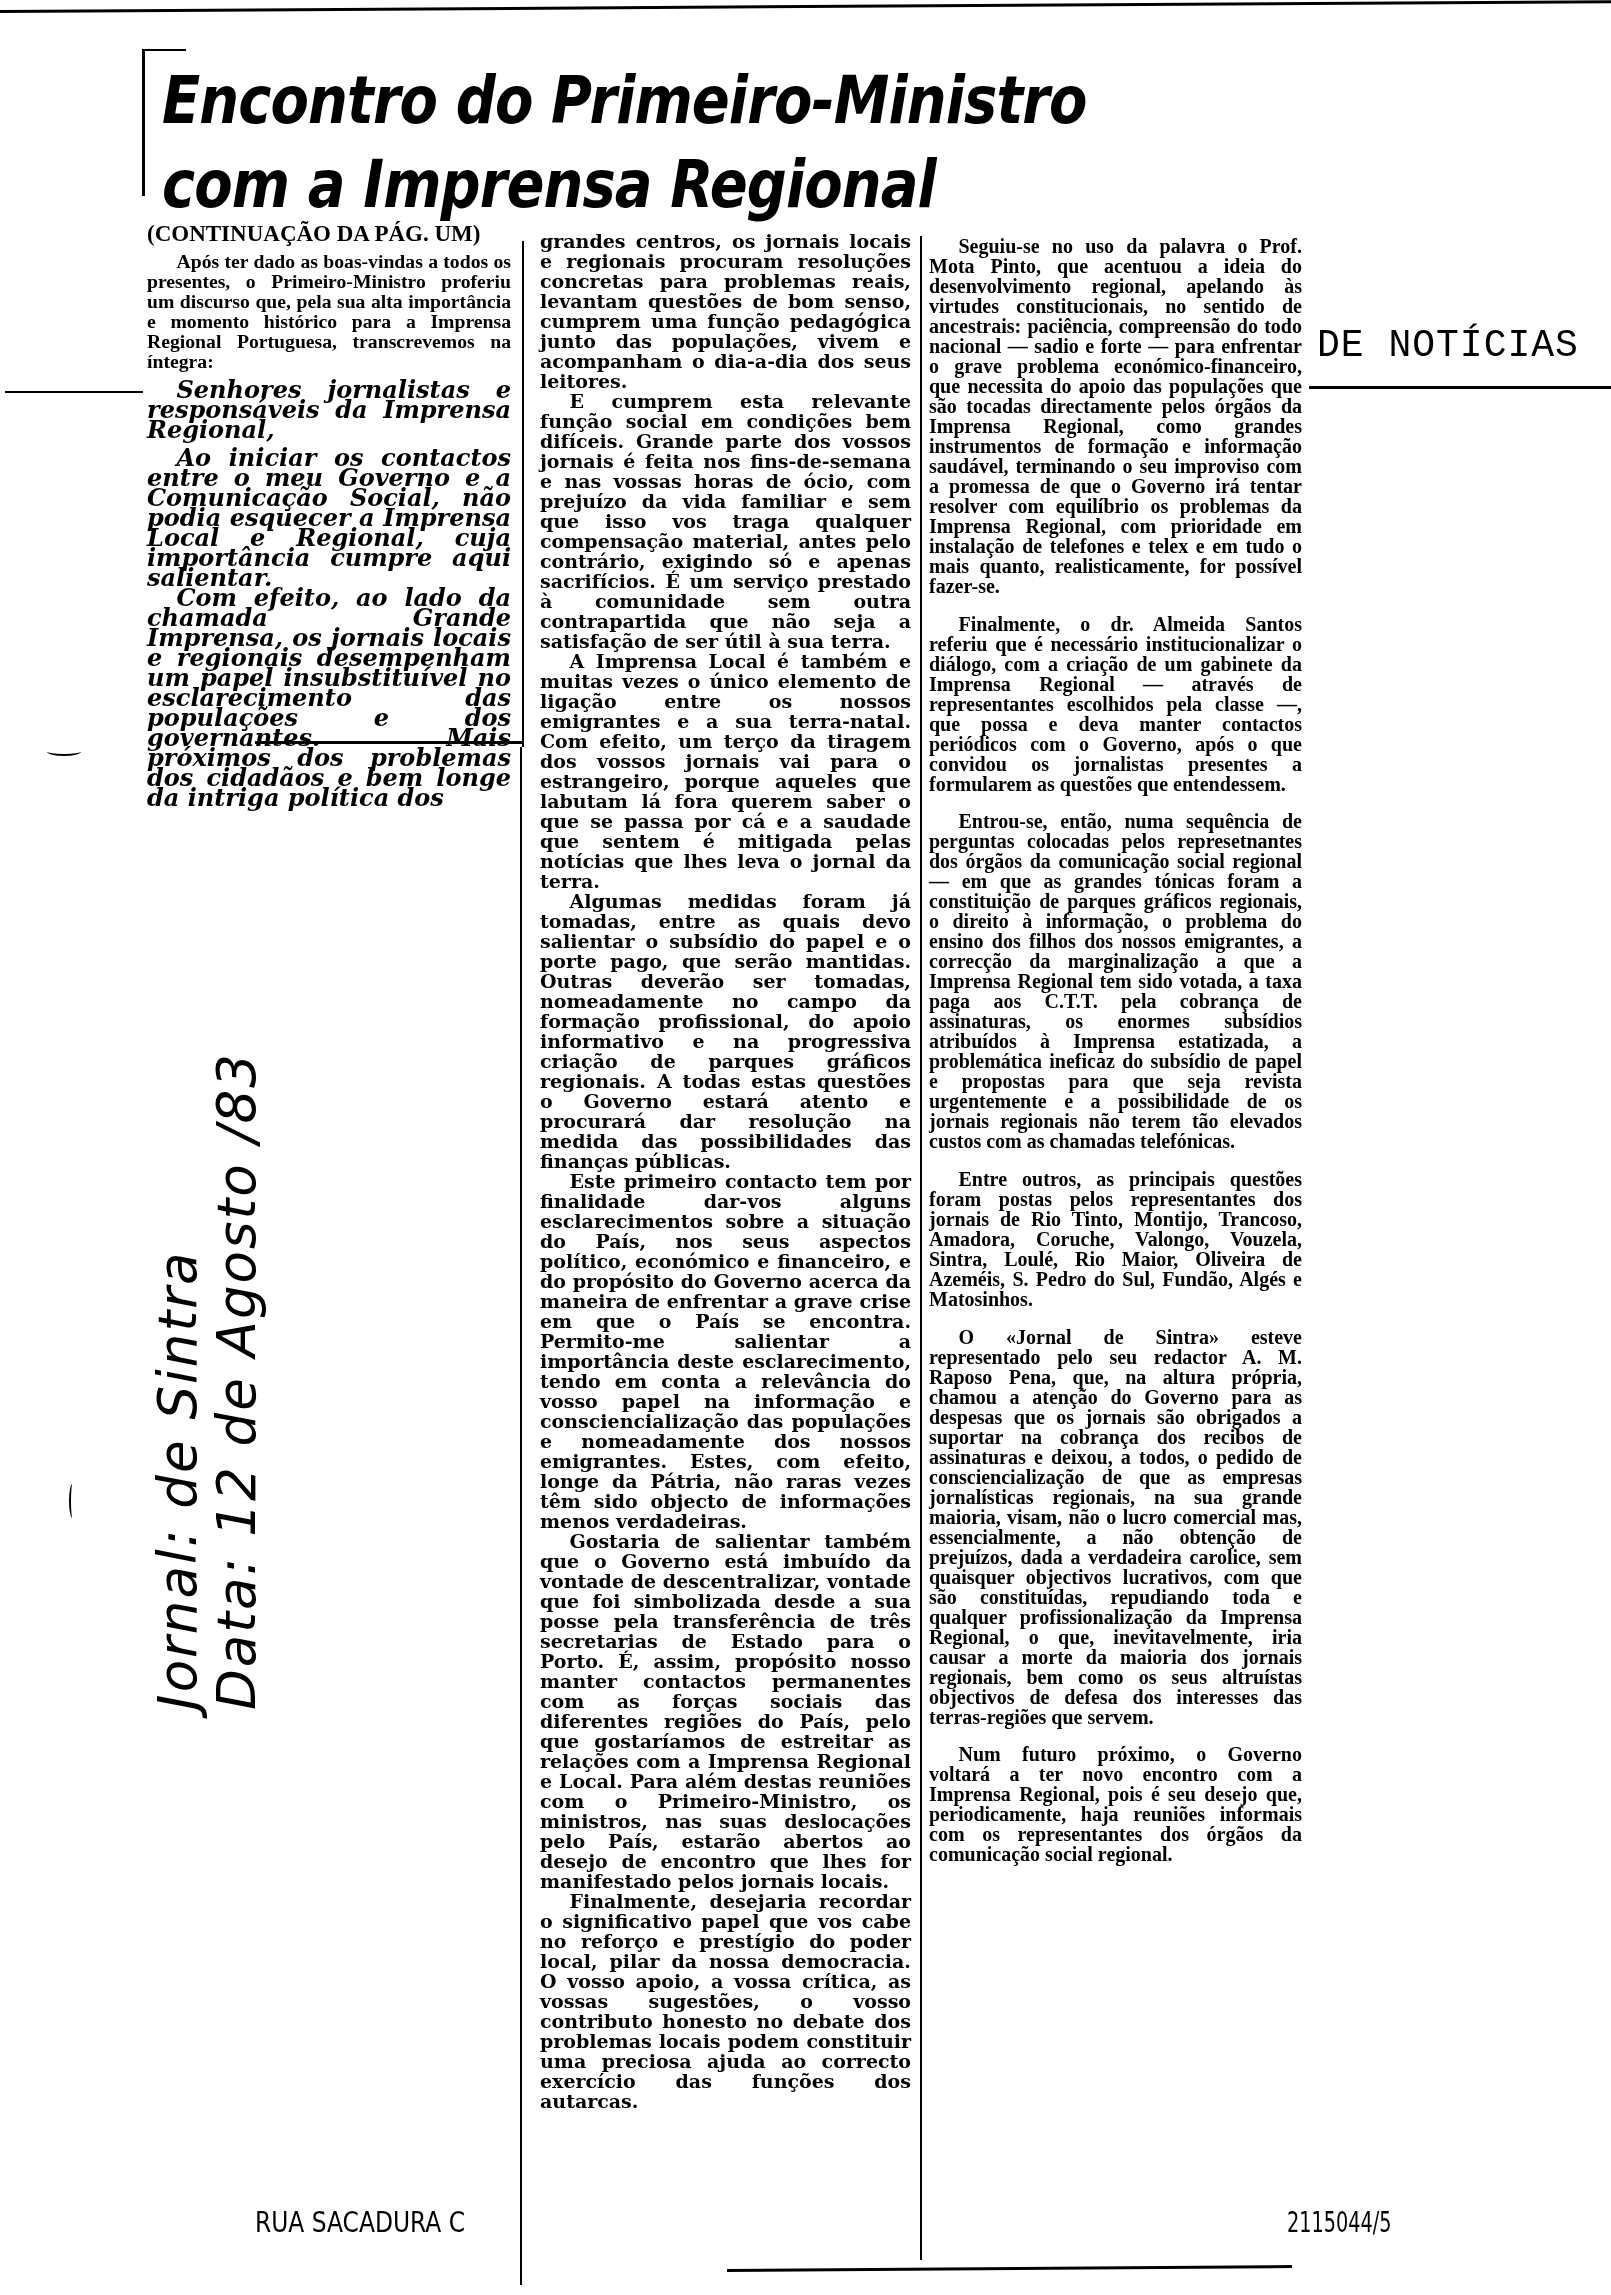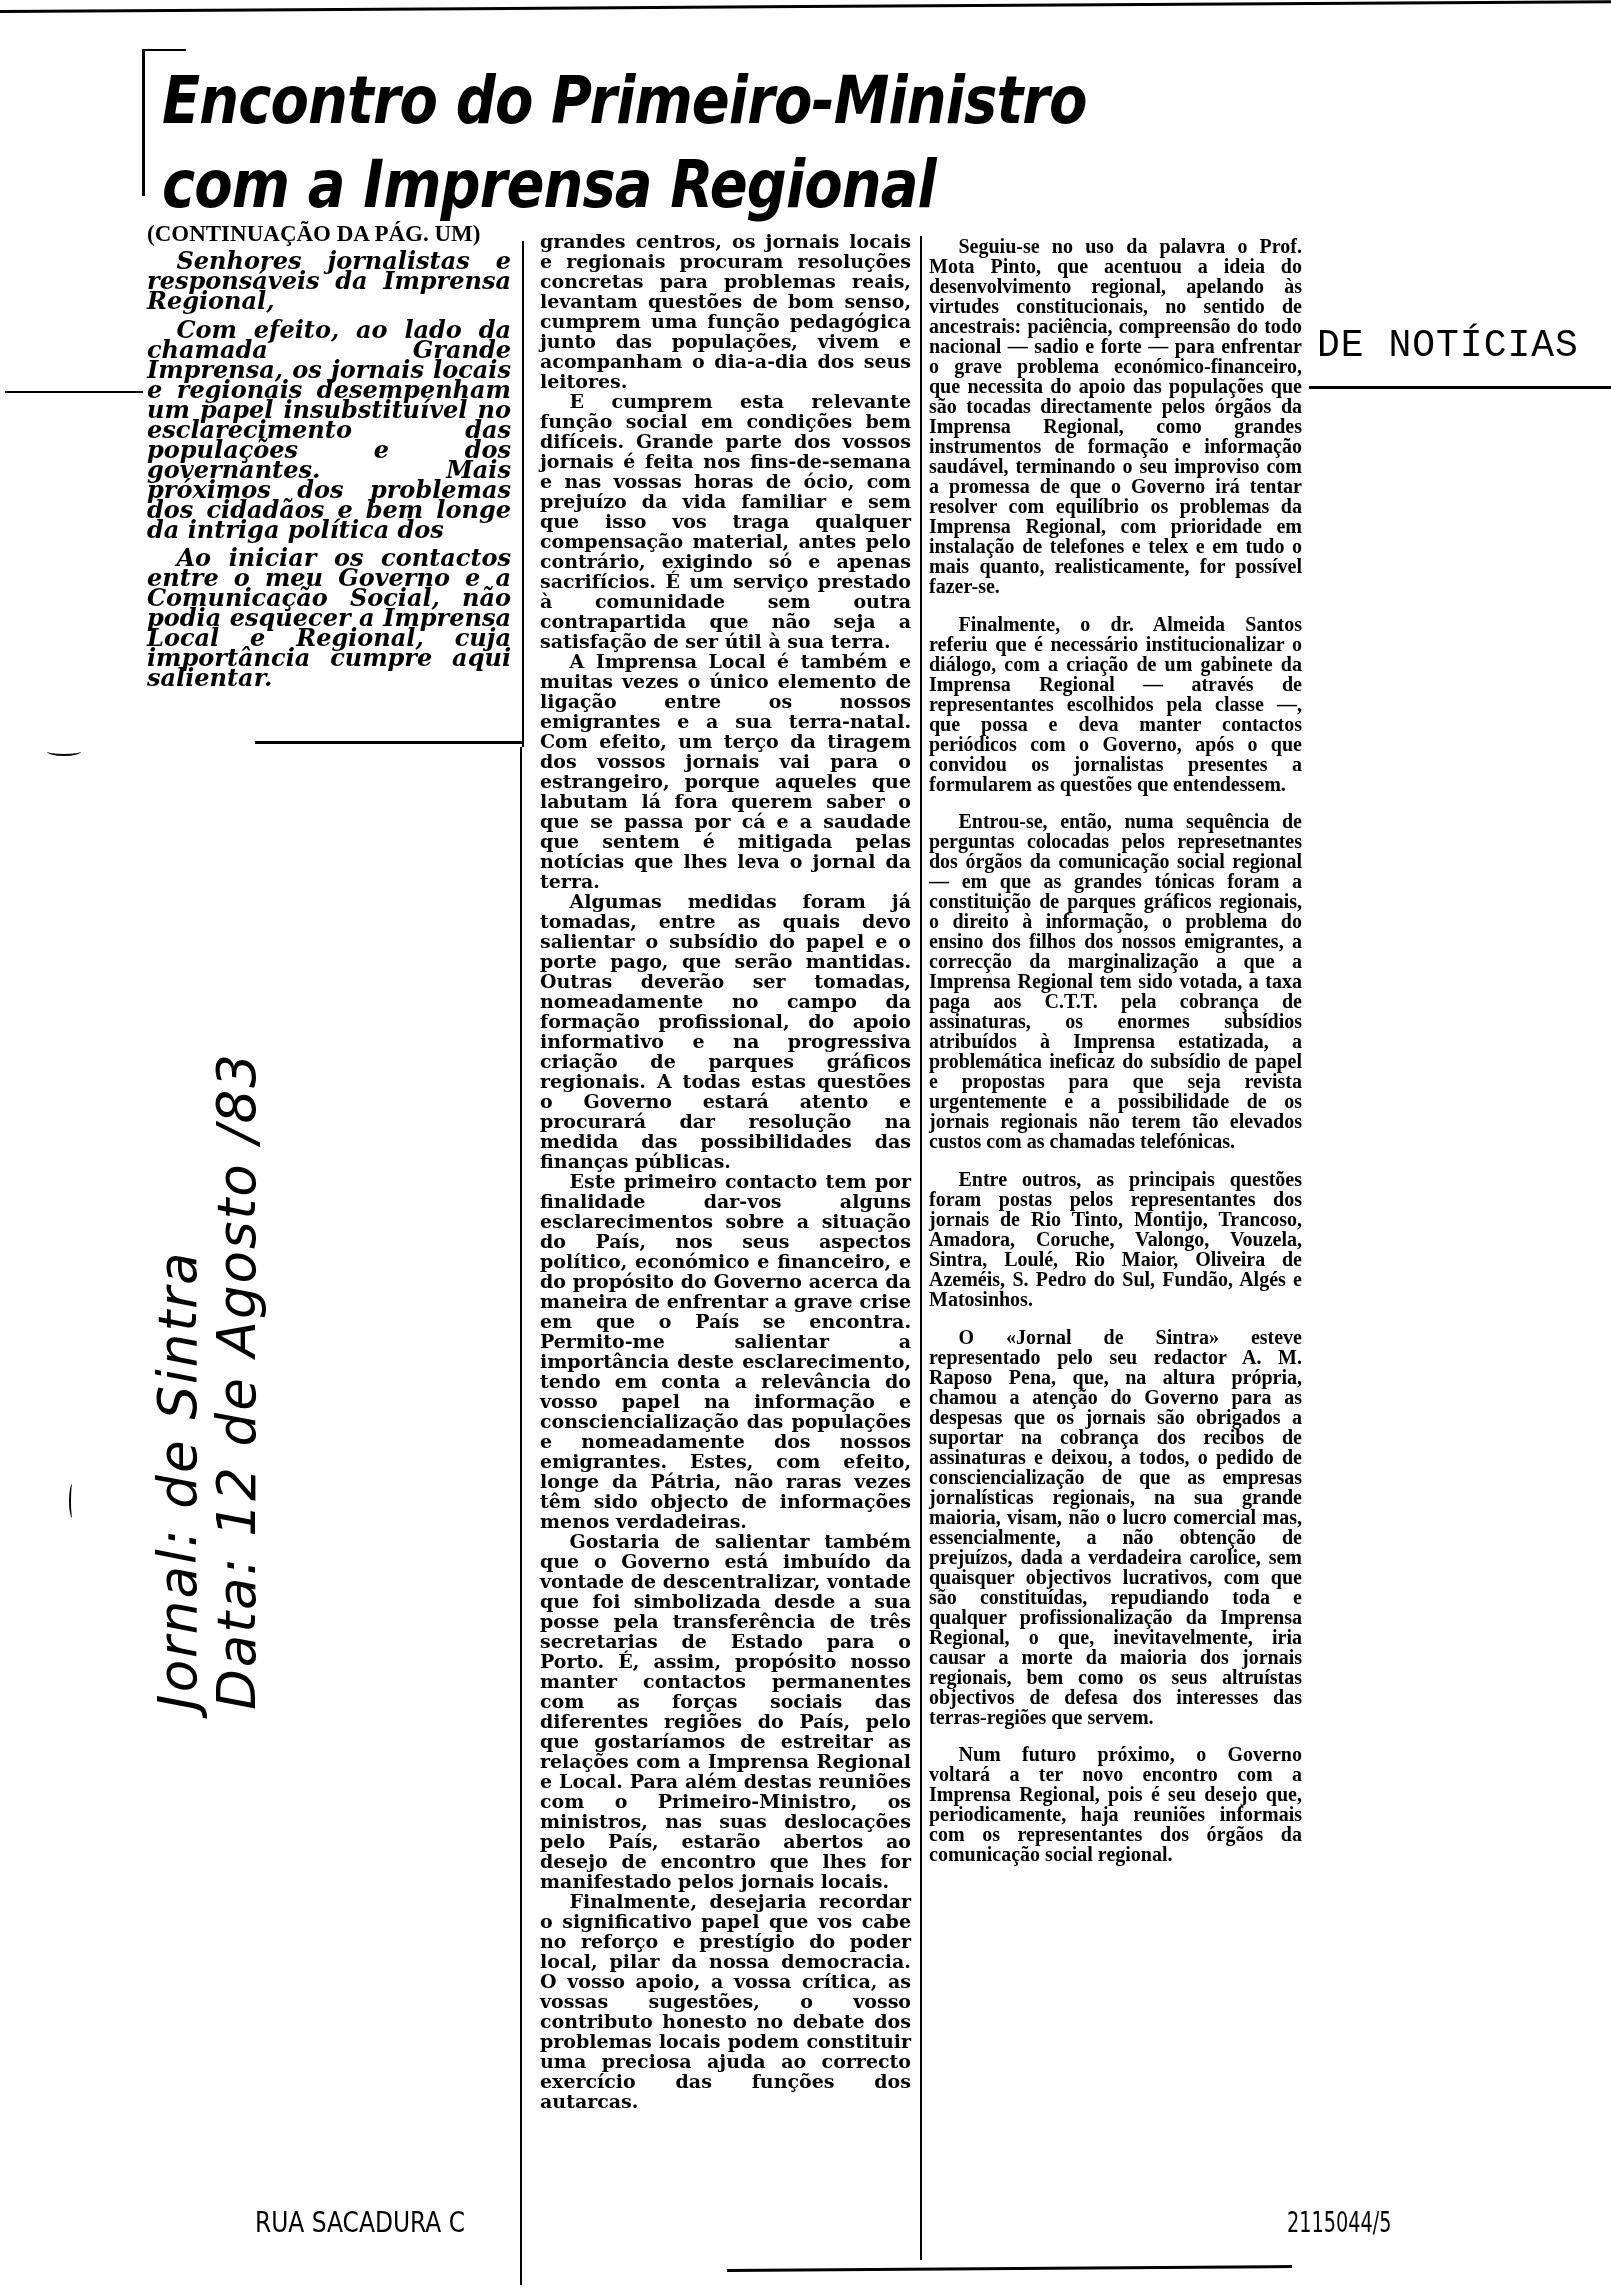--- a/index.html
+++ b/index.html
@@ -33,23 +33,24 @@
   <span style="display:block;">Encontro do Primeiro-Ministro</span>
   <span style="display:block;">com a Imprensa Regional</span>
 </h1>
 
 <div class="masthead-fragment">DE NOTÍCIAS</div>
 <div class="rule" style="left:1309px;top:386px;width:302px;height:2.5px;"></div>
 <div class="rule" style="left:4.9px;top:391px;width:138px;height:1.5px;"></div>
 
 <div class="col col1">
   <p class="kicker">(CONTINUAÇÃO DA PÁG. UM)</p>
+  <p class="roman">Após ter dado as boas-vindas a todos os presentes, o Primeiro-Ministro proferiu um discurso que, pela sua alta importância e momento histórico para a Imprensa Regional Portuguesa, transcrevemos na íntegra:</p>
   <p class="ital">Senhores jornalistas e responsáveis da Imprensa Regional,</p>
+  <p class="ital" style="margin-bottom:0;">Ao iniciar os contactos entre o meu Governo e a Comunicação Social, não podia esquecer a Imprensa Local e Regional, cuja importância cumpre aqui salientar.</p>
   <p class="ital">Com efeito, ao lado da chamada Grande Imprensa, os jornais locais e regionais desempenham um papel insubstituível no esclarecimento das populações e dos governantes. Mais próximos dos problemas dos cidadãos e bem longe da intriga política dos</p>
-  <p class="ital" style="margin-bottom:0;">Ao iniciar os contactos entre o meu Governo e a Comunicação Social, não podia esquecer a Imprensa Local e Regional, cuja importância cumpre aqui salientar.</p>
 </div>
 
 <div class="rule" style="left:522px;top:241px;width:2px;height:506px;"></div>
 <div class="rule" style="left:255px;top:741px;width:268px;height:2.5px;"></div>
 
 <div class="col col2">
   <p style="text-indent:0;">grandes centros, os jornais locais e regionais procuram resoluções concretas para problemas reais, levantam questões de bom senso, cumprem uma função pedagógica junto das populações, vivem e acompanham o dia-a-dia dos seus leitores.</p>
   <p>E cumprem esta relevante função social em condições bem difíceis. Grande parte dos vossos jornais é feita nos fins-de-semana e nas vossas horas de ócio, com prejuízo da vida familiar e sem que isso vos traga qualquer compensação material, antes pelo contrário, exigindo só e apenas sacrifícios. É um serviço prestado à comunidade sem outra contrapartida que não seja a satisfação de ser útil à sua terra.</p>
   <p>A Imprensa Local é também e muitas vezes o único elemento de ligação entre os nossos emigrantes e a sua terra-natal. Com efeito, um terço da tiragem dos vossos jornais vai para o estrangeiro, porque aqueles que labutam lá fora querem saber o que se passa por cá e a saudade que sentem é mitigada pelas notícias que lhes leva o jornal da terra.</p>
   <p>Algumas medidas foram já tomadas, entre as quais devo salientar o subsídio do papel e o porte pago, que serão mantidas. Outras deverão ser tomadas, nomeadamente no campo da formação profissional, do apoio informativo e na progressiva criação de parques gráficos regionais. A todas estas questões o Governo estará atento e procurará dar resolução na medida das possibilidades das finanças públicas.</p>

